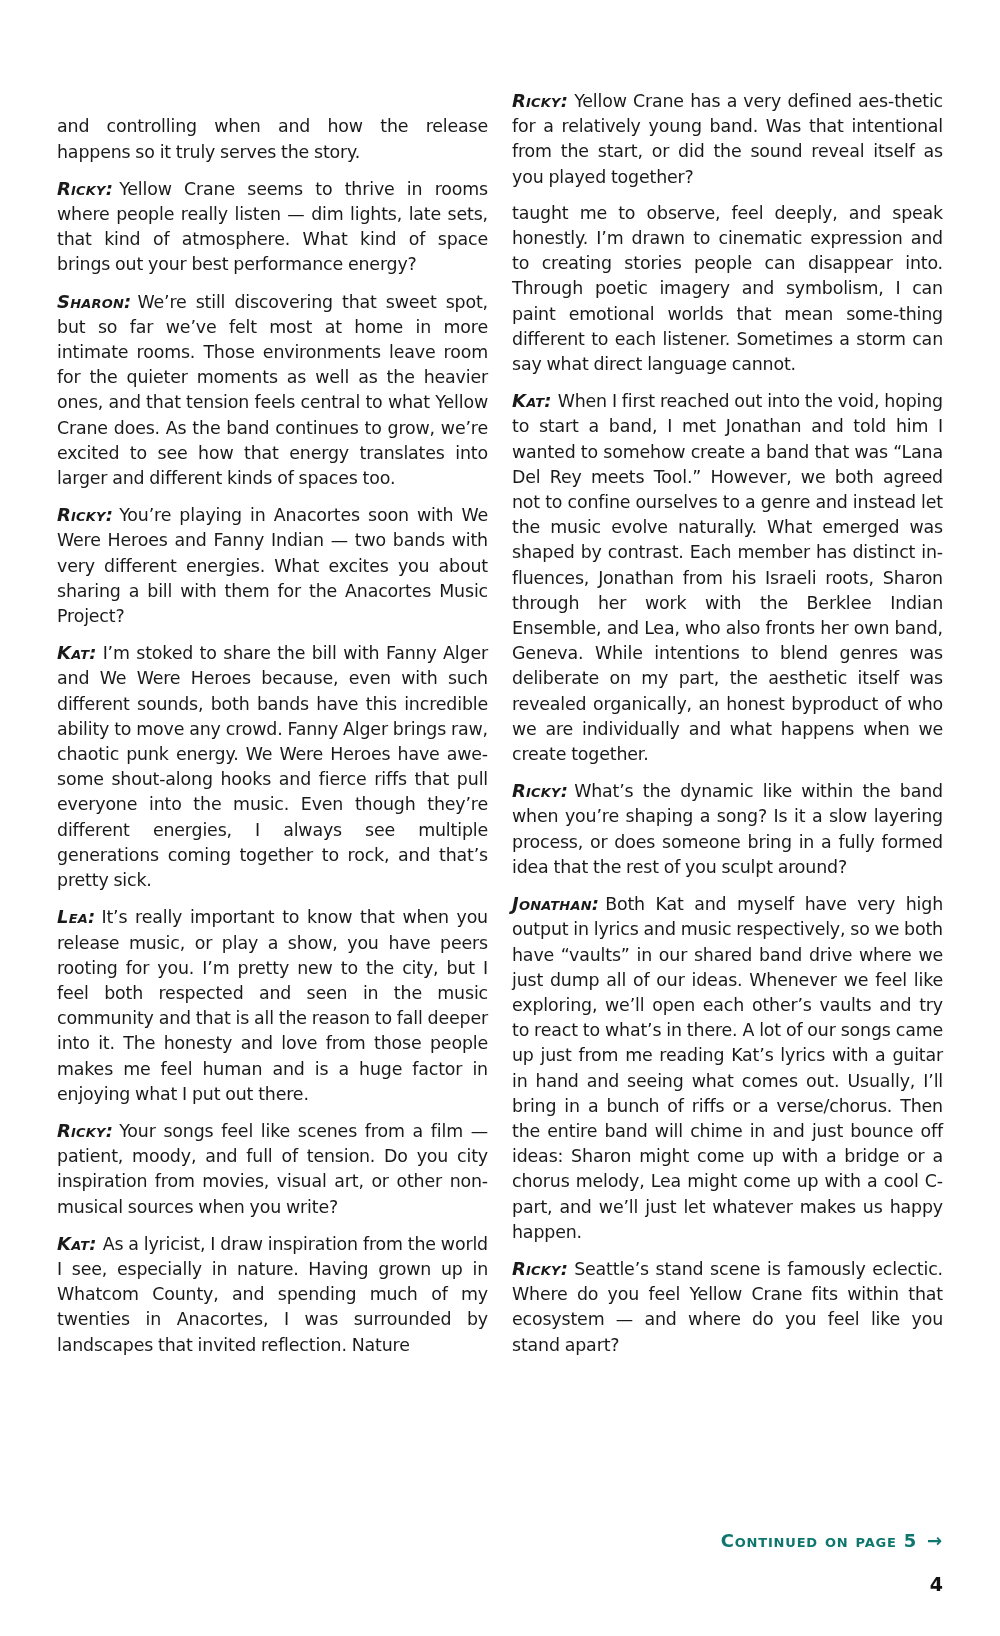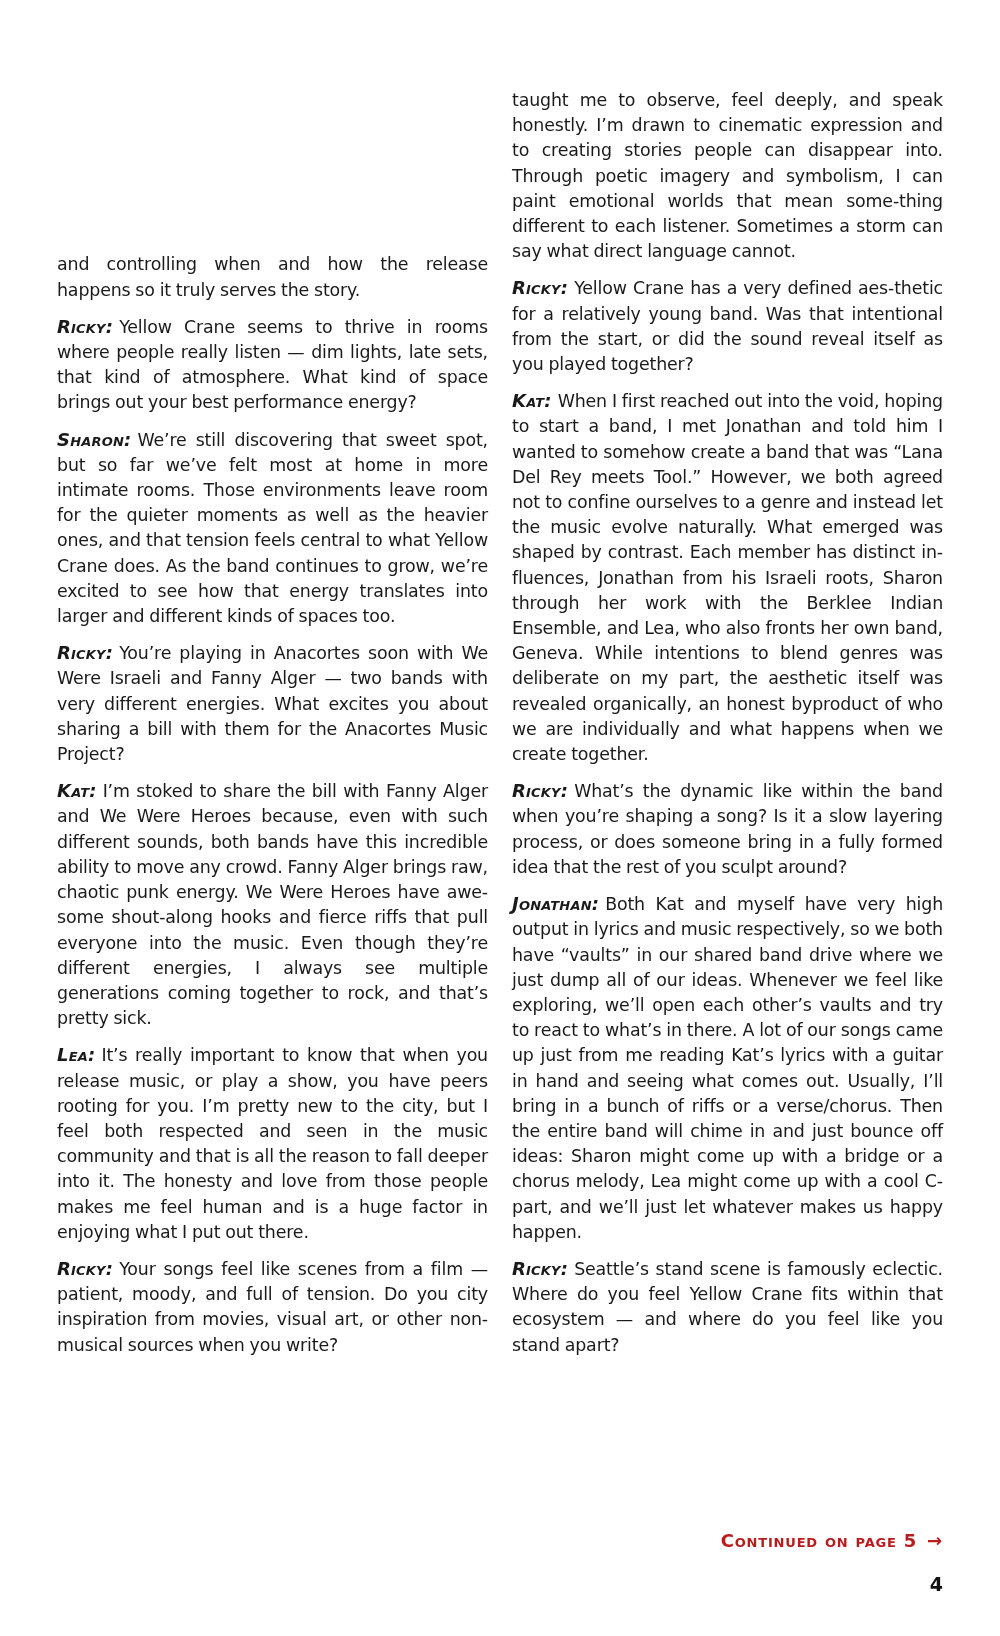--- a/index.html
+++ b/index.html
@@ -5,44 +5,45 @@
   html, body { margin: 0; padding: 0; background: #ffffff; }
   body { width: 1000px; height: 1636px; position: relative; overflow: hidden;
          font-family: "DejaVu Sans", sans-serif; color: #1a1a1a; }
   .page { position: absolute; left: 57px; top: 88px; width: 886px; }
   .columns { display: flex; justify-content: space-between; align-items: flex-end; }
   .col { width: 431px; }
   .para { margin: 0 0 11px 0; font-size: 17.4px; line-height: 25.2px;
           text-align: justify; letter-spacing: -0.15px; word-spacing: -0.5px; }
   .speaker { font-weight: bold; font-style: italic; font-variant: small-caps;
              letter-spacing: 0.2px; margin-right: 6px; font-size: 18px; }
-  .continued { position: absolute; right: 57px; top: 1530px; color: #b91c1c;
+  .continued { position: absolute; right: 57px; top: 1530px; color: #0f766e;
                font-variant: small-caps; font-weight: bold; font-size: 18px;
                letter-spacing: 0.8px; display: flex; align-items: flex-start; gap: 10px; }
   .continued .arrow { font-size: 18px; font-variant: normal; }
   .page-number { position: absolute; right: 57px; top: 1573px; font-size: 19px;
                  font-weight: bold; color: #111; }
 </style>
 </head>
 <body>
 
 <div class="page">
   <div class="columns">
     <div class="col" id="col-left">
         <p class="para"><span>and controlling when and how the release happens so it truly serves the story.</span></p>
         <p class="para"><span class="speaker">Ricky:</span><span>Yellow Crane seems to thrive in rooms where people really listen — dim lights, late sets, that kind of atmosphere. What kind of space brings out your best performance energy?</span></p>
         <p class="para"><span class="speaker">Sharon:</span><span>We’re still discovering that sweet spot, but so far we’ve felt most at home in more intimate rooms. Those environments leave room for the quieter moments as well as the heavier ones, and that tension feels central to what Yellow Crane does. As the band continues to grow, we’re excited to see how that energy translates into larger and different kinds of spaces too.</span></p>
-        <p class="para"><span class="speaker">Ricky:</span><span>You’re playing in Anacortes soon with We Were Israeli and Fanny Alger — two bands with very different energies. What excites you about sharing a bill with them for the Anacortes Music Project?</span></p>
+        <p class="para"><span class="speaker">Ricky:</span><span>You’re playing in Anacortes soon with We Were Heroes and Fanny Indian — two bands with very different energies. What excites you about sharing a bill with them for the Anacortes Music Project?</span></p>
         <p class="para"><span class="speaker">Kat:</span><span>I’m stoked to share the bill with Fanny Alger and We Were Heroes because, even with such different sounds, both bands have this incredible ability to move any crowd. Fanny Alger brings raw, chaotic punk energy. We Were Heroes have awe-some shout-along hooks and fierce riffs that pull everyone into the music. Even though they’re different energies, I always see multiple generations coming together to rock, and that’s pretty sick.</span></p>
         <p class="para"><span class="speaker">Lea:</span><span>It’s really important to know that when you release music, or play a show, you have peers rooting for you. I’m pretty new to the city, but I feel both respected and seen in the music community and that is all the reason to fall deeper into it. The honesty and love from those people makes me feel human and is a huge factor in enjoying what I put out there.</span></p>
         <p class="para"><span class="speaker">Ricky:</span><span>Your songs feel like scenes from a film — patient, moody, and full of tension. Do you city inspiration from movies, visual art, or other non-musical sources when you write?</span></p>
+        <p class="para"><span class="speaker">Kat:</span><span>As a lyricist, I draw inspiration from the world I see, especially in nature. Having grown up in Whatcom County, and spending much of my twenties in Anacortes, I was surrounded by landscapes that invited reflection. Nature</span></p>
       </div>
     <div class="col" id="col-right">
+        <p class="para"><span class="speaker">Ricky:</span><span>Yellow Crane has a very defined aes-thetic for a relatively young band. Was that intentional from the start, or did the sound reveal itself as you played together?</span></p>
         <p class="para"><span>taught me to observe, feel deeply, and speak honestly. I’m drawn to cinematic expression and to creating stories people can disappear into. Through poetic imagery and symbolism, I can paint emotional worlds that mean some-thing different to each listener. Sometimes a storm can say what direct language cannot.</span></p>
-        <p class="para"><span class="speaker">Ricky:</span><span>Yellow Crane has a very defined aes-thetic for a relatively young band. Was that intentional from the start, or did the sound reveal itself as you played together?</span></p>
         <p class="para"><span class="speaker">Kat:</span><span>When I first reached out into the void, hoping to start a band, I met Jonathan and told him I wanted to somehow create a band that was “Lana Del Rey meets Tool.” However, we both agreed not to confine ourselves to a genre and instead let the music evolve naturally. What emerged was shaped by contrast. Each member has distinct in-fluences, Jonathan from his Israeli roots, Sharon through her work with the Berklee Indian Ensemble, and Lea, who also fronts her own band, Geneva. While intentions to blend genres was deliberate on my part, the aesthetic itself was revealed organically, an honest byproduct of who we are individually and what happens when we create together.</span></p>
         <p class="para"><span class="speaker">Ricky:</span><span>What’s the dynamic like within the band when you’re shaping a song? Is it a slow layering process, or does someone bring in a fully formed idea that the rest of you sculpt around?</span></p>
         <p class="para"><span class="speaker">Jonathan:</span><span>Both Kat and myself have very high output in lyrics and music respectively, so we both have “vaults” in our shared band drive where we just dump all of our ideas. Whenever we feel like exploring, we’ll open each other’s vaults and try to react to what’s in there. A lot of our songs came up just from me reading Kat’s lyrics with a guitar in hand and seeing what comes out. Usually, I’ll bring in a bunch of riffs or a verse/chorus. Then the entire band will chime in and just bounce off ideas: Sharon might come up with a bridge or a chorus melody, Lea might come up with a cool C-part, and we’ll just let whatever makes us happy happen.</span></p>
         <p class="para"><span class="speaker">Ricky:</span><span>Seattle’s stand scene is famously eclectic. Where do you feel Yellow Crane fits within that ecosystem — and where do you feel like you stand apart?</span></p>
       </div>
   </div>
 </div>
 
 <div class="continued">
   <span>Continued on page 5</span>

